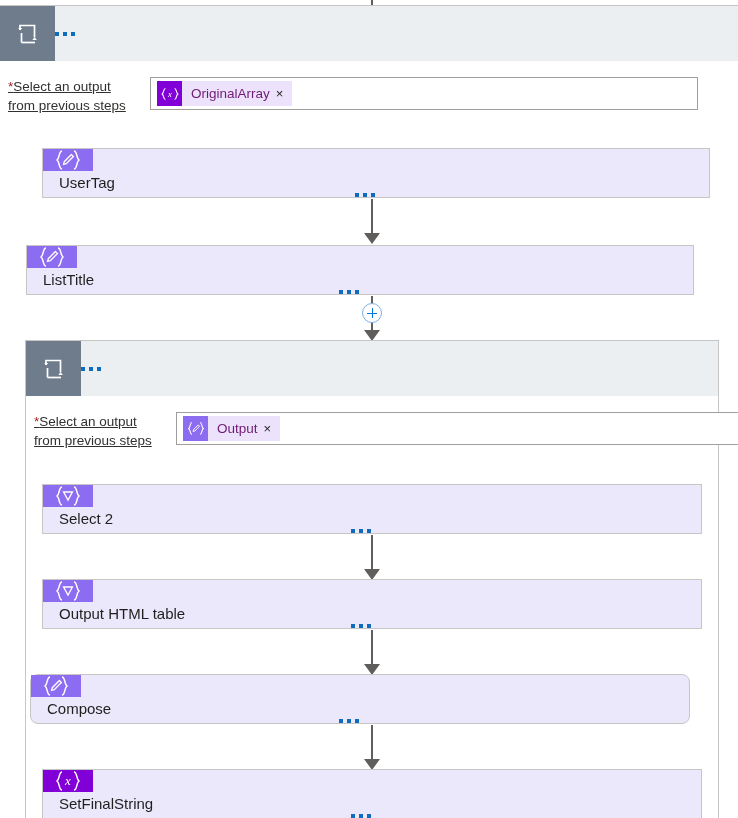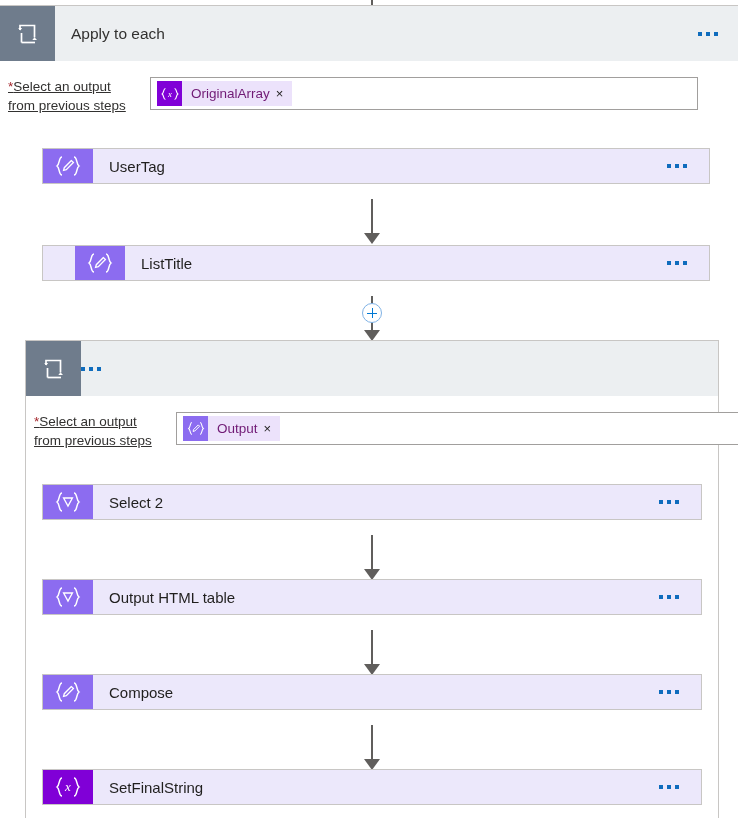--- a/index.html
+++ b/index.html
@@ -160,25 +160,26 @@
     color: #201f1e;
     padding-right: 9px;
     cursor: pointer;
     line-height: 1;
   }
 
   
   .card {
     display: flex;
     align-items: stretch;
-    height: 36px;
+    height: 50px;
     background: #ece8fb;
     border: 1px solid #c8c6c4;
     box-sizing: border-box;
     cursor: pointer;
+    flex-direction: column;
   }
   .card-ico {
     width: 50px;
     flex: 0 0 auto;
     display: flex;
     align-items: center;
     justify-content: center;
     background: #8c6cf0;
   }
   .card-ico.deep { background: #8000d7; }
@@ -210,21 +211,20 @@
     <div class="scope-header">
       <div class="scope-icon">
         <svg width="26" height="26" viewBox="0 0 26 26" aria-hidden="true">
           <path d="M5 9 L5 4.5 L19.5 4.5 L19.5 16.5" fill="none" stroke="#ffffff" stroke-width="1.7"></path>
           <path d="M5.2 9.6 L3.2 7.1 L7.2 7.1 Z" fill="#ffffff"></path>
           <path d="M6.5 21.5 L20 21.5" fill="none" stroke="#ffffff" stroke-width="1.7"></path>
           <path d="M6.5 12 L6.5 21.5" fill="none" stroke="#ffffff" stroke-width="1.7"></path>
           <path d="M18.9 16.2 L21.4 19 L16.7 19 Z" fill="#ffffff" transform="translate(0.6,0)"></path>
         </svg>
       </div>
-      <div class="scope-title">Apply to each</div>
       <div class="ellipsis">
         <i></i>
           <i></i>
           <i></i>
       </div>
     </div>
 
     <div class="field-row">
       <div class="field-label">
         <span class="req">*</span><span>Select an output</span><br>
@@ -260,21 +260,21 @@
         <i></i>
         <i></i>
     </div>
   </div>
 
   <div class="abs arrow" style="left:359px; top:199px; height:46px;">
     <div class="stem" style="height:36px;"></div>
     <div class="head" style="top:34px;"></div>
   </div>
 
-  <div class="abs card" style="left:42px; top:245px; width:668px;padding-left:32px;">
+  <div class="abs card" style="left:26px; top:245px; width:668px;">
     <div class="card-ico">
       <svg width="30" height="22" viewBox="0 0 30 22" aria-hidden="true">
         <path d="M9 2 C5.6 2 7 9 4 11 C7 13 5.6 20 9 20" fill="none" stroke="#fff" stroke-width="1.5"></path>
         <path d="M21 2 C24.4 2 23 9 26 11 C23 13 24.4 20 21 20" fill="none" stroke="#fff" stroke-width="1.5"></path>
         <path d="M18.4 5.6 L11.3 12.7 L10.6 15.4 L13.3 14.7 L20.4 7.6 Z" fill="none" stroke="#fff" stroke-width="1.35"></path>
       </svg>
     </div>
     <div class="card-name">ListTitle</div>
     <div class="ellipsis card-dots">
       <i></i>
@@ -364,21 +364,21 @@
         <i></i>
         <i></i>
     </div>
   </div>
 
   <div class="abs arrow" style="left:359px; top:630px; height:46px;">
     <div class="stem" style="height:36px;"></div>
     <div class="head" style="top:34px;"></div>
   </div>
 
-  <div class="abs card" style="left:42px; top:674px; width:660px;">
+  <div class="abs card" style="left:30px; top:674px; width:660px;border-radius:8px;">
     <div class="card-ico">
       <svg width="30" height="22" viewBox="0 0 30 22" aria-hidden="true">
         <path d="M9 2 C5.6 2 7 9 4 11 C7 13 5.6 20 9 20" fill="none" stroke="#fff" stroke-width="1.5"></path>
         <path d="M21 2 C24.4 2 23 9 26 11 C23 13 24.4 20 21 20" fill="none" stroke="#fff" stroke-width="1.5"></path>
         <path d="M18.4 5.6 L11.3 12.7 L10.6 15.4 L13.3 14.7 L20.4 7.6 Z" fill="none" stroke="#fff" stroke-width="1.35"></path>
       </svg>
     </div>
     <div class="card-name">Compose</div>
     <div class="ellipsis card-dots">
       <i></i>

